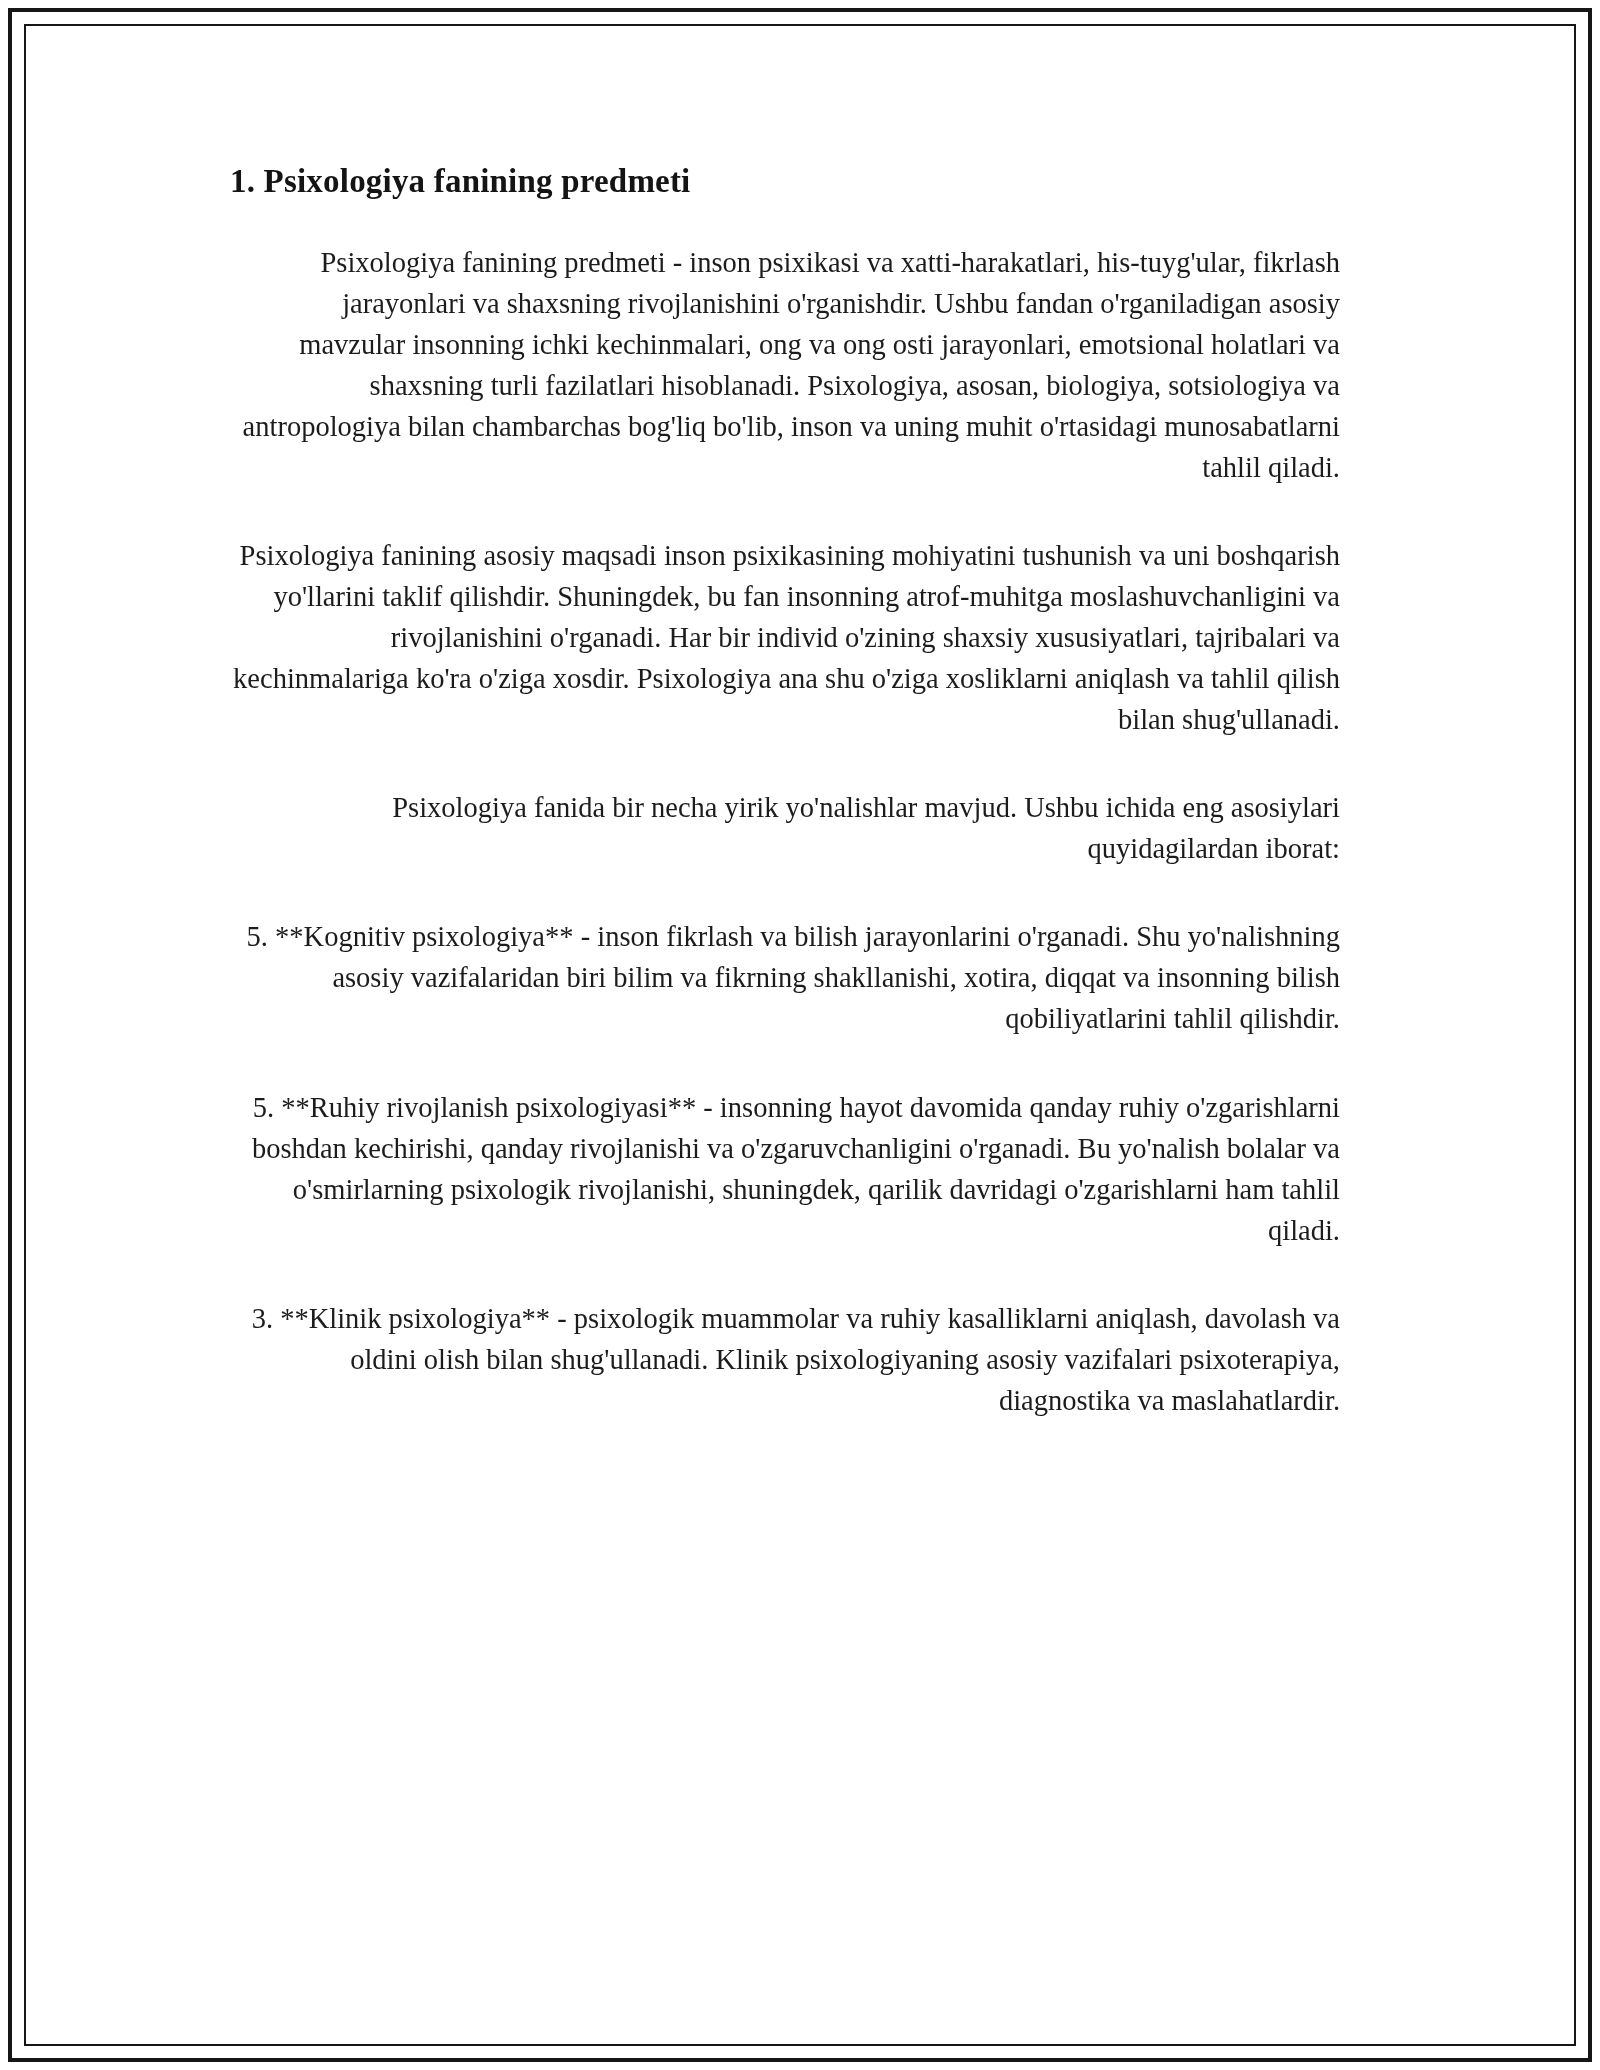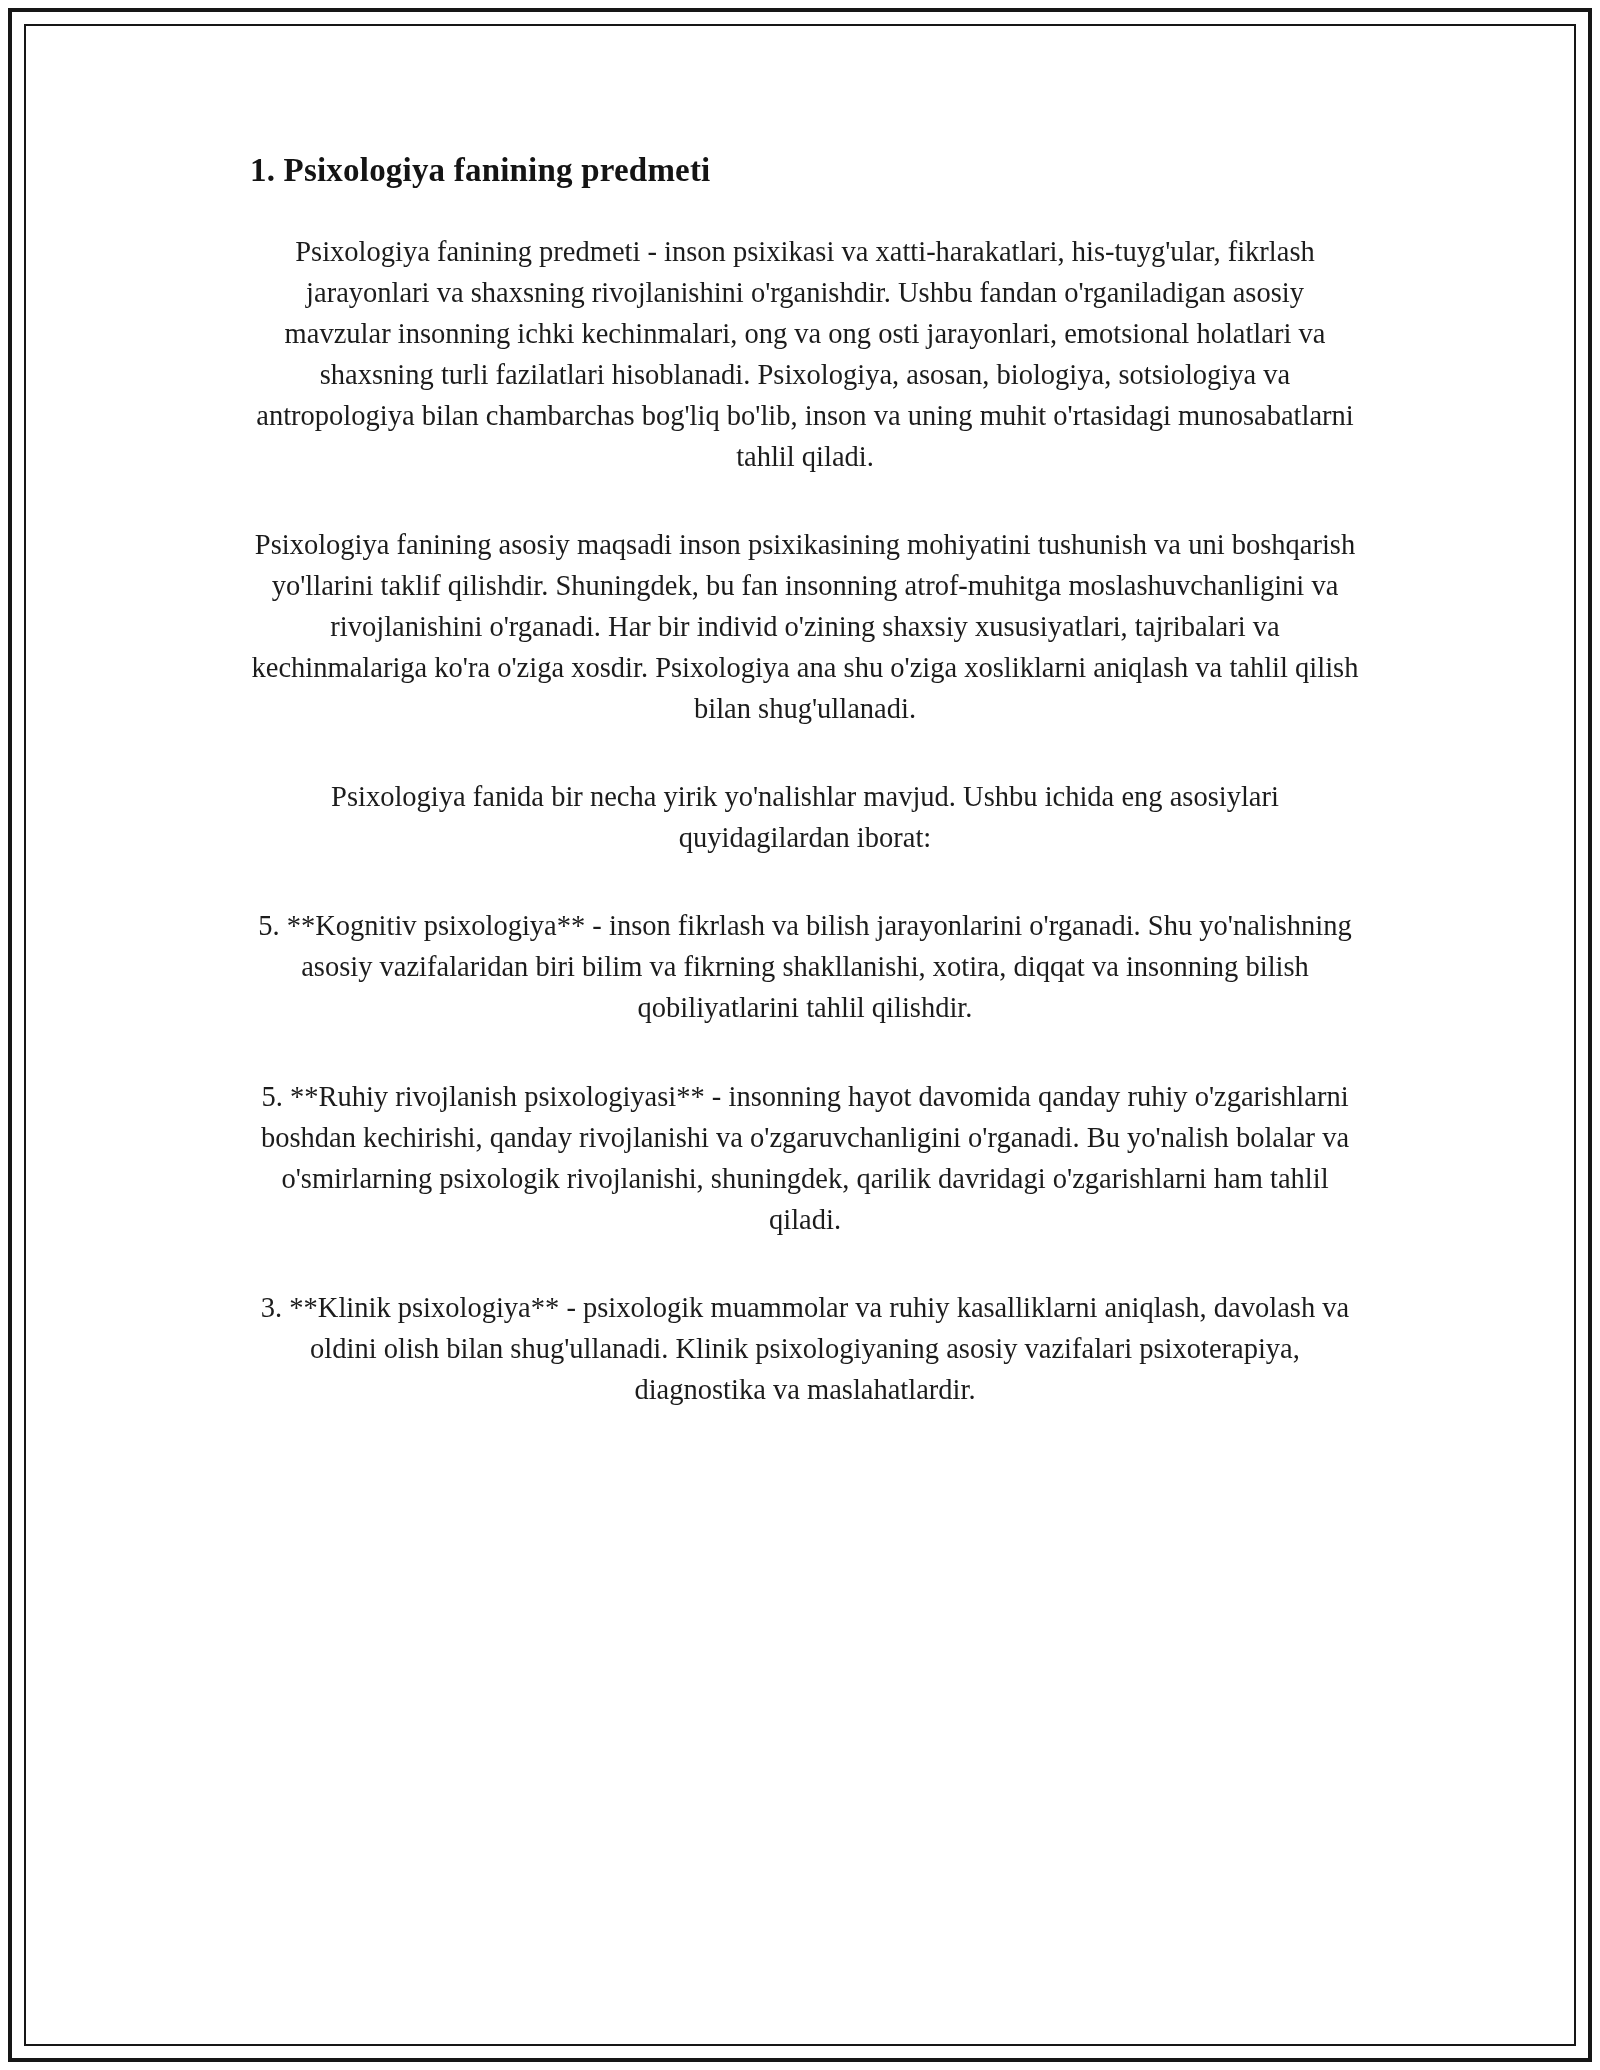--- a/index.html
+++ b/index.html
@@ -22,38 +22,37 @@
     pointer-events: none;
   }
   .frame-inner {
     position: absolute;
     top: 24px; left: 24px; right: 24px; bottom: 24px;
     border: 2px solid #161616;
     pointer-events: none;
   }
   .content {
     position: absolute;
-    top: 152px;
+    top: 163px;
     left: 230px;
     width: 1110px;
-    margin-left: 20px;
   }
   .title {
     font-size: 33px;
     font-weight: bold;
     margin: 0 0 42px 0;
     letter-spacing: 0.2px;
     color: #141414;
   }
   .para {
     font-size: 28.5px;
     line-height: 1.44;
     margin: 0 0 47px 0;
     color: #1c1c1c;
-    text-align: center;
+    text-align: right;
   }
   .para:last-child {
     margin-bottom: 0;
   }
 </style>
 </head>
 <body>
 
 <div class="page">
   <div class="frame-outer"></div>

